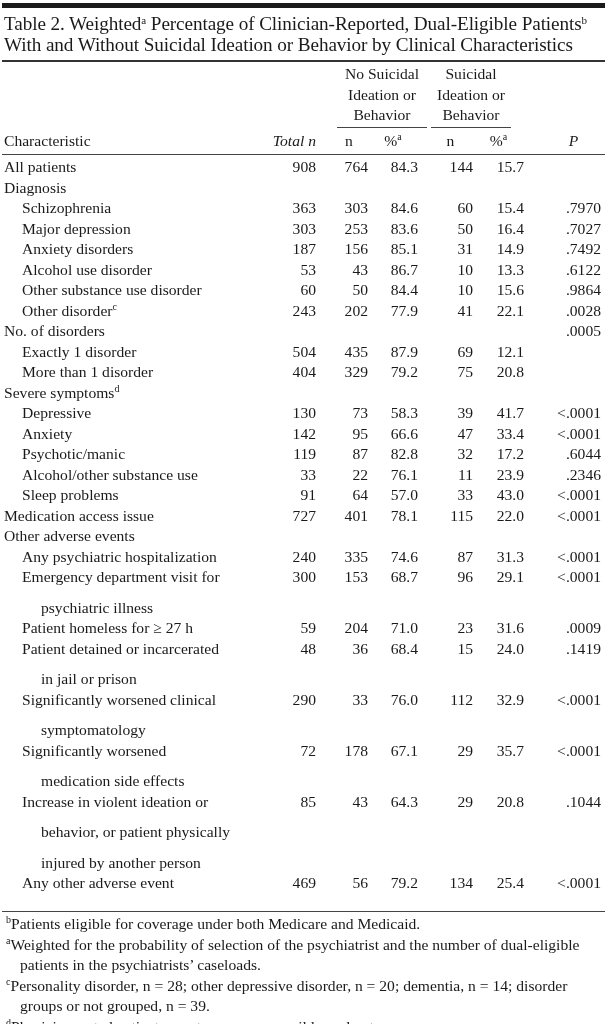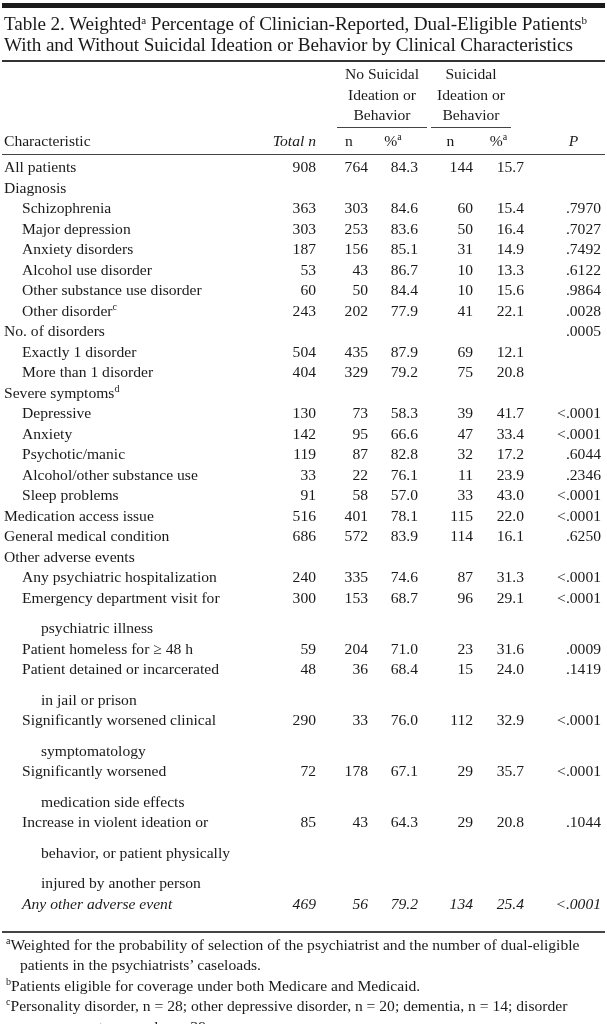--- a/index.html
+++ b/index.html
@@ -33,21 +33,21 @@
   td.lab.l1 { padding-left: 20px; }
   td.lab .cont { display: block; padding-left: 19px; margin-top: 10px; }
   td.num { text-align: right; }
   td.tot { padding-right: 0; }
   td.n1 { padding-right: 0; }
   td.p1 { padding-right: 0; }
   td.n2 { padding-right: 0; }
   td.p2 { padding-right: 0; }
   td.pv { padding-right: 4px; }
   tr.first td { padding-top: 2px; }
-  tr.last td { padding-bottom: 17px; font-style: italic; }
+  tr.last td { padding-bottom: 17px; }
   .notes { font-size: 15.6px; line-height: 20.5px; margin-top: 2px; }
   .note { padding-left: 16px; text-indent: -14px; margin-left: 2px; }
   .note sup { font-size: 10px; vertical-align: 6px; line-height: 0; }
   .bottom-rule { height: 2px; background: #333; margin-top: 4px; }
 </style>
 </head>
 <body>
 
 <div class="wrap">
   <div class="top-rule"></div>
@@ -232,43 +232,34 @@
           <td class="num tot">33</td>
           <td class="num n1">22</td>
           <td class="num p1">76.1</td>
           <td class="num n2">11</td>
           <td class="num p2">23.9</td>
           <td class="num pv">.2346</td>
         </tr>
         <tr>
           <td class="lab l1"><span>Sleep problems</span></td>
           <td class="num tot">91</td>
-          <td class="num n1">58</td>
+          <td class="num n1">64</td>
           <td class="num p1">57.0</td>
           <td class="num n2">33</td>
           <td class="num p2">43.0</td>
           <td class="num pv">&lt;.0001</td>
         </tr>
         <tr>
           <td class="lab l0"><span>Medication access issue</span></td>
-          <td class="num tot">516</td>
+          <td class="num tot">727</td>
           <td class="num n1">401</td>
           <td class="num p1">78.1</td>
           <td class="num n2">115</td>
           <td class="num p2">22.0</td>
           <td class="num pv">&lt;.0001</td>
-        </tr>
-        <tr>
-          <td class="lab l0"><span>General medical condition</span></td>
-          <td class="num tot">686</td>
-          <td class="num n1">572</td>
-          <td class="num p1">83.9</td>
-          <td class="num n2">114</td>
-          <td class="num p2">16.1</td>
-          <td class="num pv">.6250</td>
         </tr>
         <tr>
           <td class="lab l0"><span>Other adverse events</span></td>
           <td class="num tot"></td>
           <td class="num n1"></td>
           <td class="num p1"></td>
           <td class="num n2"></td>
           <td class="num p2"></td>
           <td class="num pv"></td>
         </tr>
@@ -284,21 +275,21 @@
         <tr>
           <td class="lab l1"><span>Emergency department visit for</span><span class="cont">psychiatric illness</span></td>
           <td class="num tot">300</td>
           <td class="num n1">153</td>
           <td class="num p1">68.7</td>
           <td class="num n2">96</td>
           <td class="num p2">29.1</td>
           <td class="num pv">&lt;.0001</td>
         </tr>
         <tr>
-          <td class="lab l1"><span>Patient homeless for ≥ 48 h</span></td>
+          <td class="lab l1"><span>Patient homeless for ≥ 27 h</span></td>
           <td class="num tot">59</td>
           <td class="num n1">204</td>
           <td class="num p1">71.0</td>
           <td class="num n2">23</td>
           <td class="num p2">31.6</td>
           <td class="num pv">.0009</td>
         </tr>
         <tr>
           <td class="lab l1"><span>Patient detained or incarcerated</span><span class="cont">in jail or prison</span></td>
           <td class="num tot">48</td>
@@ -343,19 +334,19 @@
           <td class="num n2">134</td>
           <td class="num p2">25.4</td>
           <td class="num pv">&lt;.0001</td>
         </tr>
       </tbody>
   </table>
 
   <div class="rule-thin"></div>
 
   <div class="notes" id="notes">
+      <div class="note"><sup>b</sup><span>Patients eligible for coverage under both Medicare and Medicaid.</span></div>
       <div class="note"><sup>a</sup><span>Weighted for the probability of selection of the psychiatrist and the number of dual-eligible patients in the psychiatrists’ caseloads.</span></div>
-      <div class="note"><sup>b</sup><span>Patients eligible for coverage under both Medicare and Medicaid.</span></div>
       <div class="note"><sup>c</sup><span>Personality disorder, n = 28; other depressive disorder, n = 20; dementia, n = 14; disorder groups or not grouped, n = 39.</span></div>
       <div class="note"><sup>d</sup><span>Physicians rated patient symptoms as none, mild, moderate, or severe.</span></div>
     </div>
   <div class="bottom-rule"></div>
 </div>
 
 </body></html>

